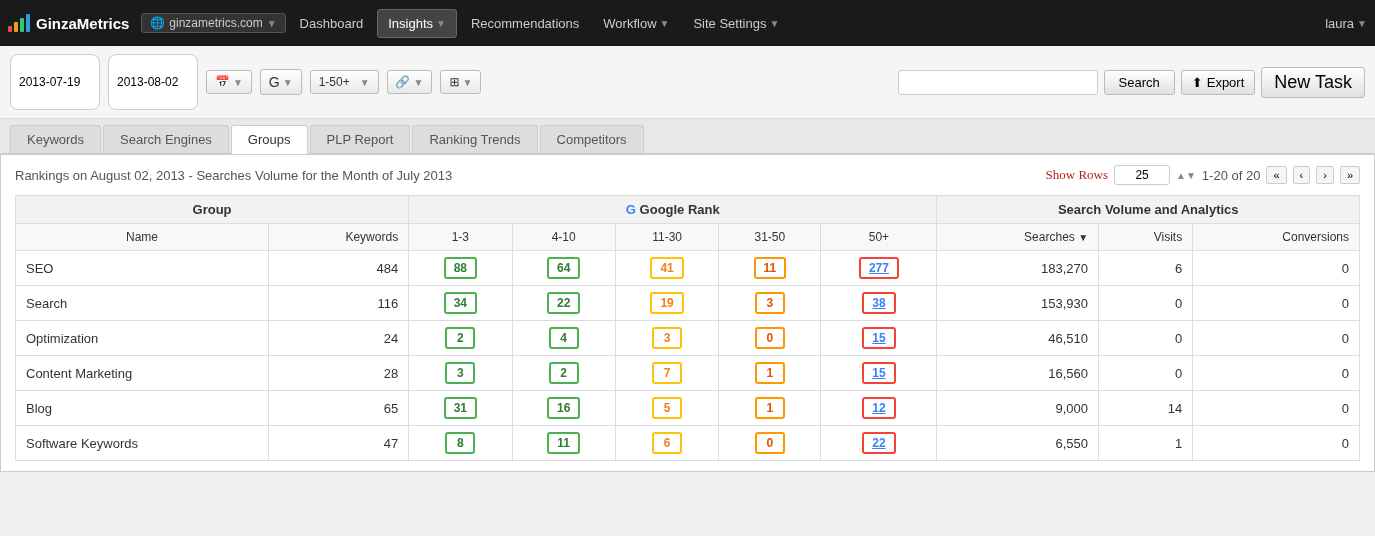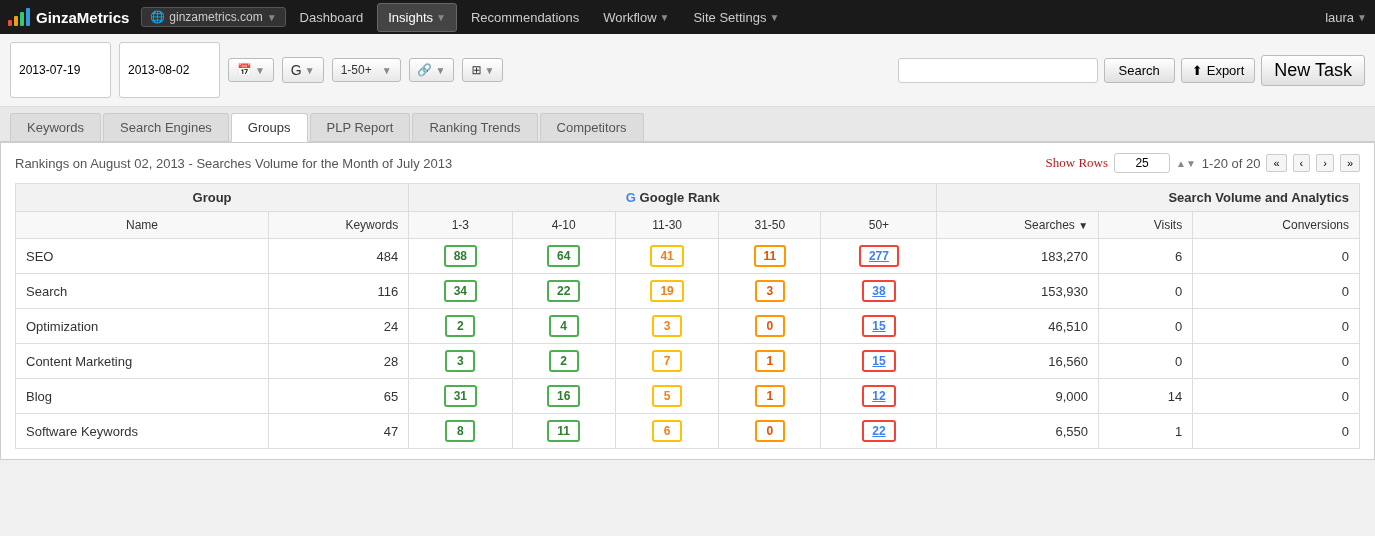--- a/index.html
+++ b/index.html
@@ -3,21 +3,21 @@
   <meta charset="utf-8">
   <style>
     * { box-sizing: border-box; margin: 0; padding: 0; }
     body { font-family: Arial, sans-serif; font-size: 13px; background: #f0f0f0; color: #333; }
 
     
     .top-nav {
       background: #1a1a1a;
       display: flex;
       align-items: center;
-      height: 34px;
+      height: 46px;
       padding: 0 8px;
       gap: 4px;
     }
     .logo-area {
       display: flex;
       align-items: center;
       gap: 6px;
       margin-right: 8px;
     }
     .logo-bars {
@@ -59,25 +59,25 @@
     .toolbar {
       background: #f5f5f5;
       border-bottom: 1px solid #ddd;
       display: flex;
       align-items: center;
       padding: 8px 10px;
       gap: 8px;
     }
     .date-input {
       border: 1px solid #ccc;
-      border-radius: 3px;
+      border-radius: 8px;
       padding: 20px 8px;
       font-size: 12px;
       background: #fff;
-      width: 101px;
+      width: 90px;
     }
     .toolbar-btn {
       border: 1px solid #bbb;
       border-radius: 3px;
       background: linear-gradient(to bottom, #fff, #e8e8e8);
       padding: 4px 8px;
       font-size: 12px;
       cursor: pointer;
       display: flex;
       align-items: center;
@@ -350,21 +350,21 @@
   </div>
 
   <table class="data-table">
     <thead>
       <tr>
         <th colspan="2" class="group-header">Group</th>
         <th colspan="5" style="text-align:center; background:#f2f2f2; font-weight:bold;">
           <span style="color:#4285f4; font-weight:bold; font-size:13px;">G</span>
           <span>Google Rank</span>
         </th>
-        <th colspan="3" style="text-align:right; background:#f2f2f2; font-weight:bold;">Search Volume and Analytics</th>
+        <th colspan="3" style="text-align:center; background:#f2f2f2; font-weight:bold;">Search Volume and Analytics</th>
       </tr>
       <tr>
         <th>Name</th>
         <th class="col-keywords" style="cursor:pointer;">Keywords</th>
         <th style="text-align:center;">1-3</th>
         <th style="text-align:center;">4-10</th>
         <th style="text-align:center;">11-30</th>
         <th style="text-align:center;">31-50</th>
         <th style="text-align:center;">50+</th>
         <th class="num-right" style="cursor:pointer;">

